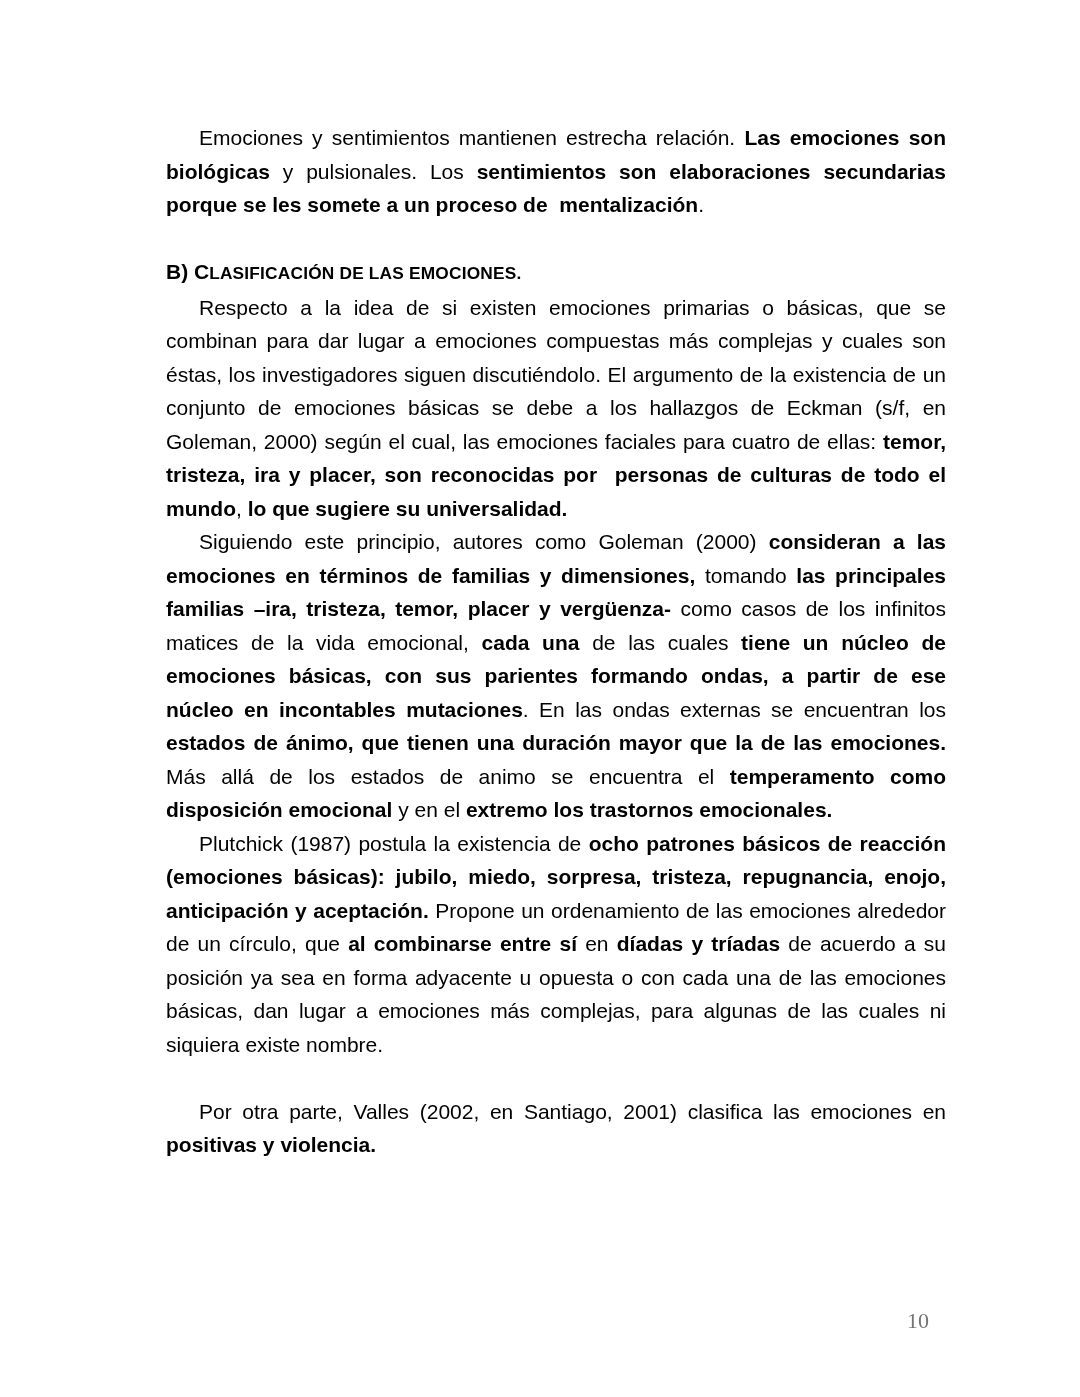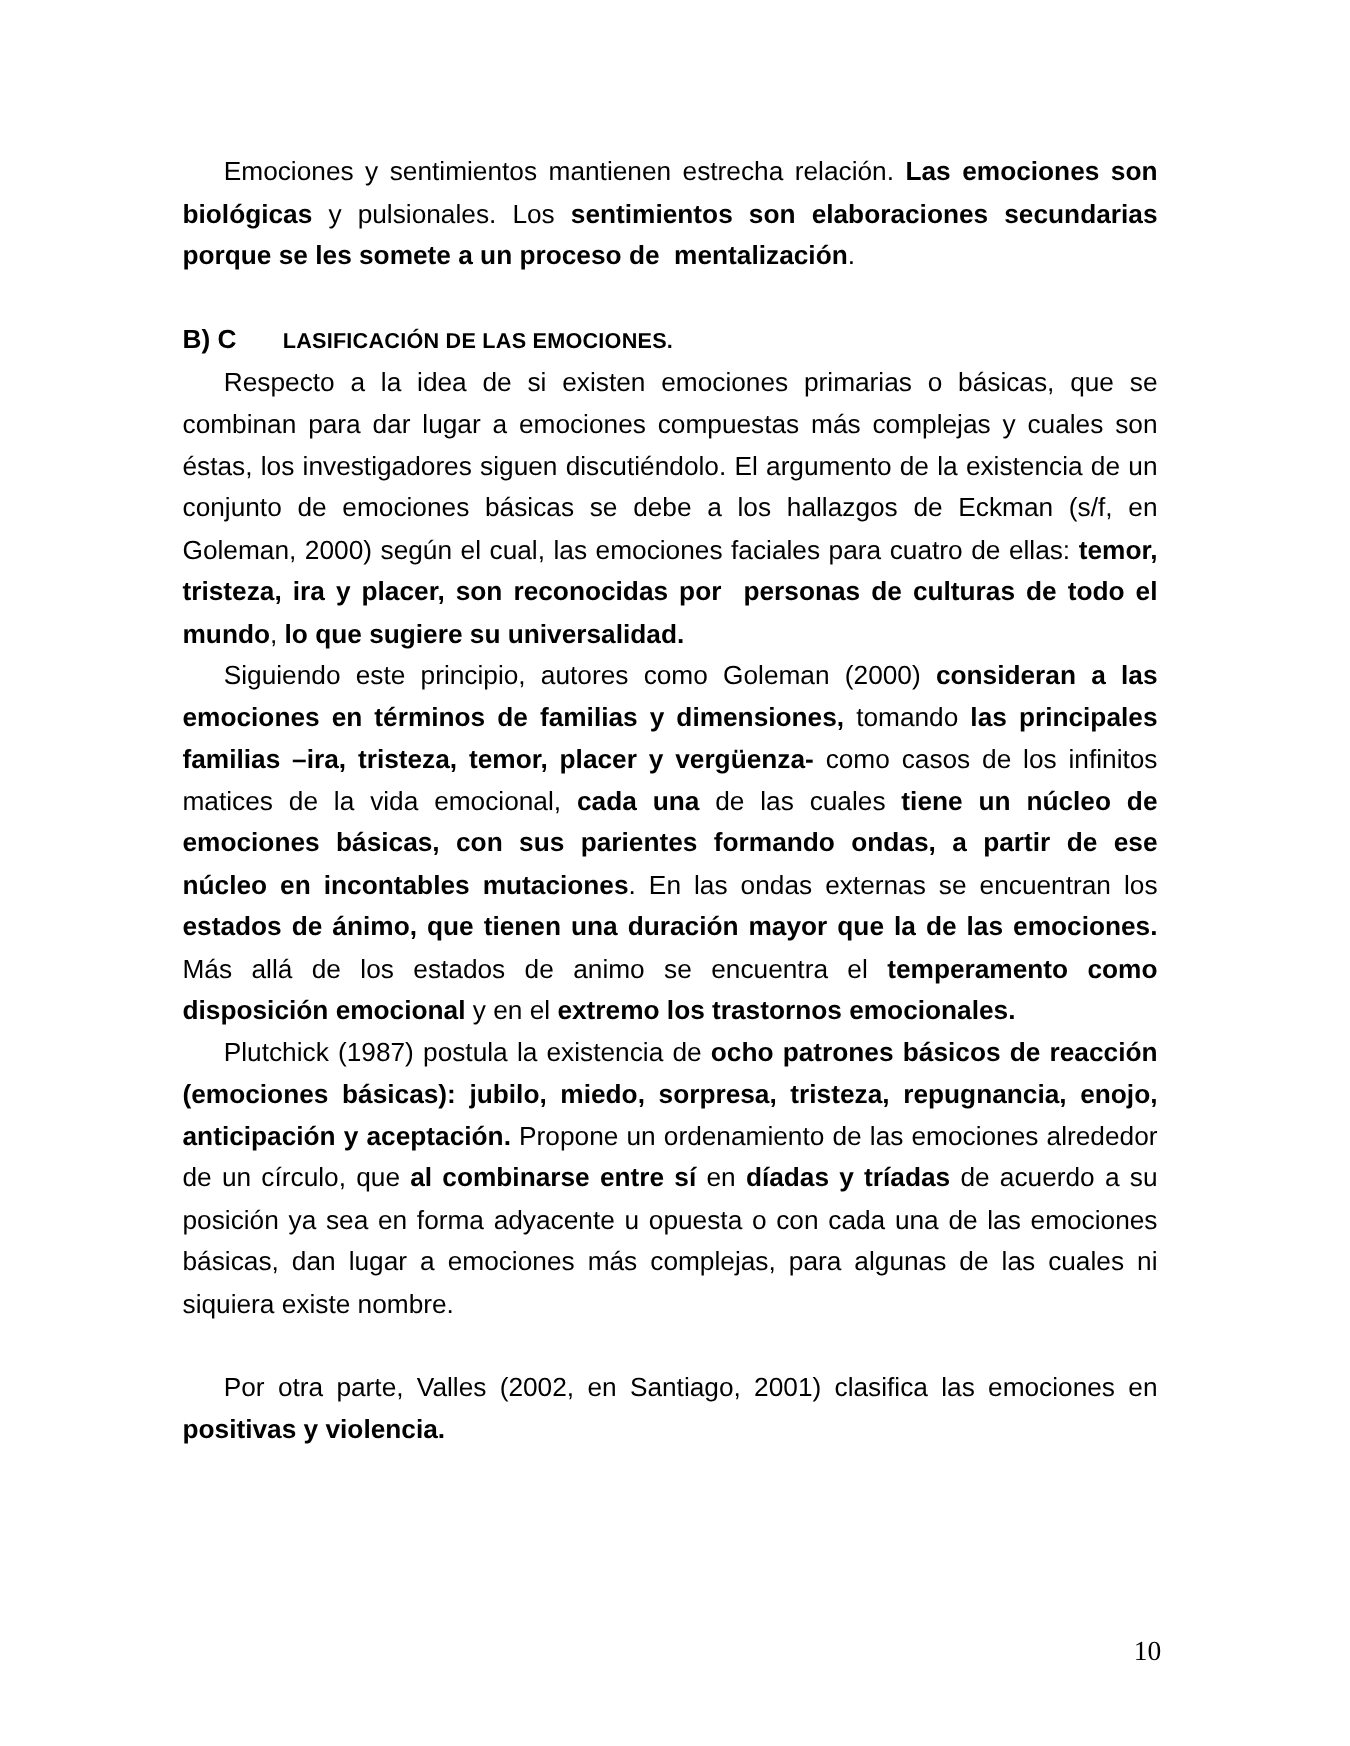--- a/index.html
+++ b/index.html
@@ -9,21 +9,21 @@
   }
   .page {
     position: relative;
     width: 1080px;
     height: 1397px;
     background: #ffffff;
     overflow: hidden;
   }
   .text-body {
     position: absolute;
-    left: 146px;
+    left: 166px;
     top: 121px;
     width: 780px;
     font-family: "Liberation Sans", "DejaVu Sans", sans-serif;
     font-size: 21px;
     line-height: 33.5px;
     color: #000000;
     text-align: justify;
   }
   .text-body p {
     margin: 0;
@@ -36,29 +36,28 @@
   }
   .spacer {
     height: 33.5px;
   }
   .b {
     font-weight: 700;
   }
   .sc-small {
     font-size: 17.3px;
     letter-spacing: 0.2px;
-    margin-left: 37px;
   }
   .page-number {
     position: absolute;
     right: 151px;
     bottom: 63px;
     font-family: "Liberation Serif", "DejaVu Serif", serif;
     font-size: 22px;
-    color: #000000;
+    color: #737373;
   }
 </style>
 </head>
 <body>
 
 <div class="page">
   <div class="text-body">
       <p class="paragraph"><span>Emociones y sentimientos mantienen estrecha relación. </span><span class="b">Las emociones son biológicas</span><span> y pulsionales. Los </span><span class="b">sentimientos son elaboraciones secundarias porque se les somete a un proceso de&nbsp; mentalización</span><span>.</span></p>
       <div class="spacer"></div>
       <p class="heading"><span class="b">B) C</span><span class="b sc-small">LASIFICACIÓN DE LAS EMOCIONES.</span></p>

